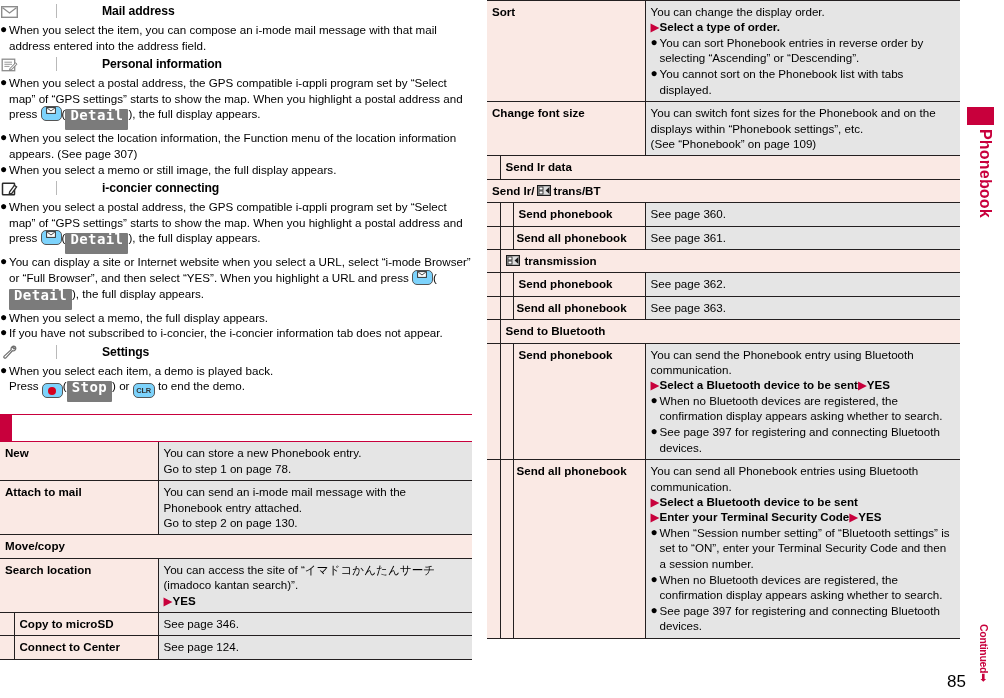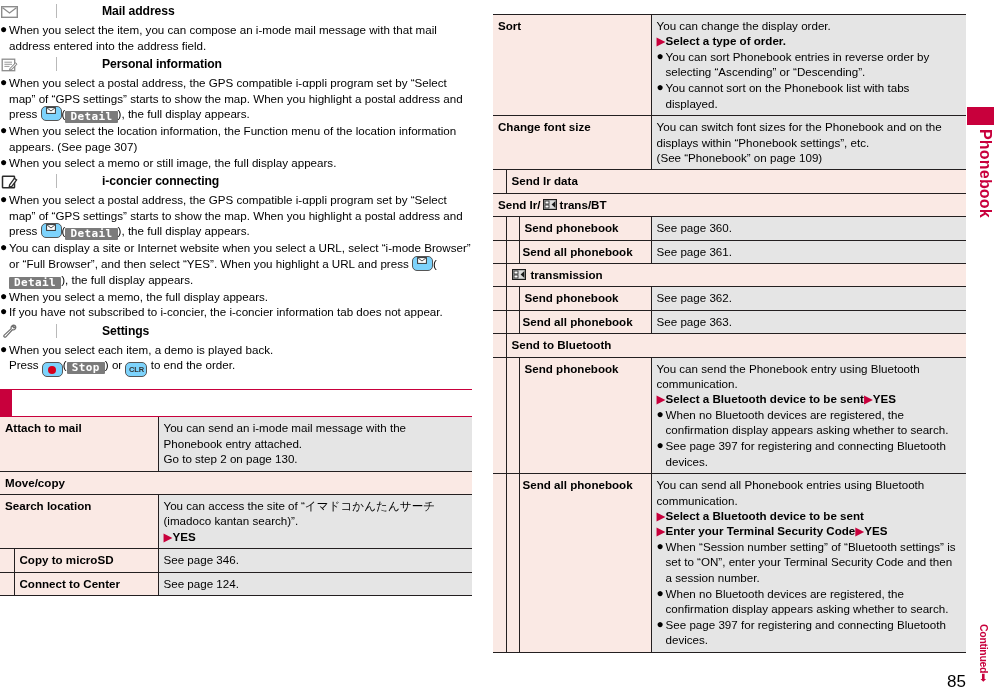--- a/index.html
+++ b/index.html
@@ -9,21 +9,21 @@
     font-family:"Liberation Sans","DejaVu Sans",sans-serif;
     color:#000;
     position:relative;
     overflow:hidden;
     -webkit-font-smoothing:antialiased;
   }
   .page{position:absolute;inset:0;}
 
   
   .col-left{position:absolute;left:0;top:0;width:472px;}
-  .col-right{position:absolute;left:487px;top:14px;width:473px;margin-left:6px;}
+  .col-right{position:absolute;left:487px;top:0;width:473px;}
   .bullet-line{
     display:flex;align-items:flex-start;
     font-size:11.6px;line-height:15.6px;
     margin:0 0 0 0;
   }
   .bullet-line > .bdot{
     flex:0 0 auto;width:9px;text-align:left;
     font-size:12px;line-height:15.6px;
   }
   .bullet-line > .btxt{flex:1 1 auto;}
@@ -61,22 +61,22 @@
   .keycap.dot{}
   .reddot{
     display:inline-block;width:8px;height:8px;border-radius:50%;
     background:#d6001c;vertical-align:middle;
   }
   
   .softkey{
     display:inline-block;vertical-align:-2px;
     background:#7b7b7b;color:#fff;
     font-family:"DejaVu Sans Mono","Liberation Mono",monospace;
-    font-size:11px;font-weight:bold;letter-spacing:0.4px;
-    padding:1px 5px 1px 5px;line-height:10px;
+    font-size:14px;font-weight:bold;letter-spacing:0.4px;
+    padding:1px 5px 10px 5px;line-height:10px;
     border-radius:1px;
   }
 
   
   .section-title{
     position:relative;margin-top:12px;
     border-top:1.6px solid #c8003c;
     border-bottom:1.6px solid #c8003c;
     height:26px;
   }
@@ -231,36 +231,43 @@
           <path d="M13.6 1.4 a2.6 2.6 0 0 0 -3.4 3.2 L3.2 11.1 a1.2 1.2 0 0 0 1.7 1.7 l6.5 -7 a2.6 2.6 0 0 0 3.2 -3.4 l-1.6 1.6 -1.3 -1.3 z" fill="#fff" stroke="#6e6e6e" stroke-width="1.2"></path>
         </svg>
       </span>
       <span class="sep"></span>
       <span class="ih-label">Settings</span>
     </div>
     <div class="bullet-line">
       <span class="bdot">●</span>
       <span class="btxt">
         <span>When you select each item, a demo is played back.</span><br>
-        <span>Press </span><span class="keycap dot"><span class="reddot"></span></span><span>(</span><span class="softkey">Stop</span><span>) or </span><span class="keycap clr">CLR</span><span> to end the order.</span>
+        <span>Press </span><span class="keycap dot"><span class="reddot"></span></span><span>(</span><span class="softkey">Stop</span><span>) or </span><span class="keycap clr">CLR</span><span> to end the demo.</span>
       </span>
     </div>
 
     <div class="section-title">
       <span class="tab"></span>
     </div>
 
     <table class="ft">
       <colgroup>
           <col style="width:14px">
           <col style="width:144px">
           <col>
         </colgroup>
 
       <tbody>
+          <tr>
+        <td class="k" colspan="2">New</td>
+        <td class="v vline">
+          <div>You can store a new Phonebook entry.</div>
+          <div>Go to step 1 on page 78.</div>
+        </td>
+      </tr>
 
       <tr>
         <td class="k" colspan="2">Attach to mail</td>
         <td class="v vline">
           <div>You can send an i-mode mail message with the</div>
           <div>Phonebook entry attached.</div>
           <div>Go to step 2 on page 130.</div>
         </td>
       </tr>
 

